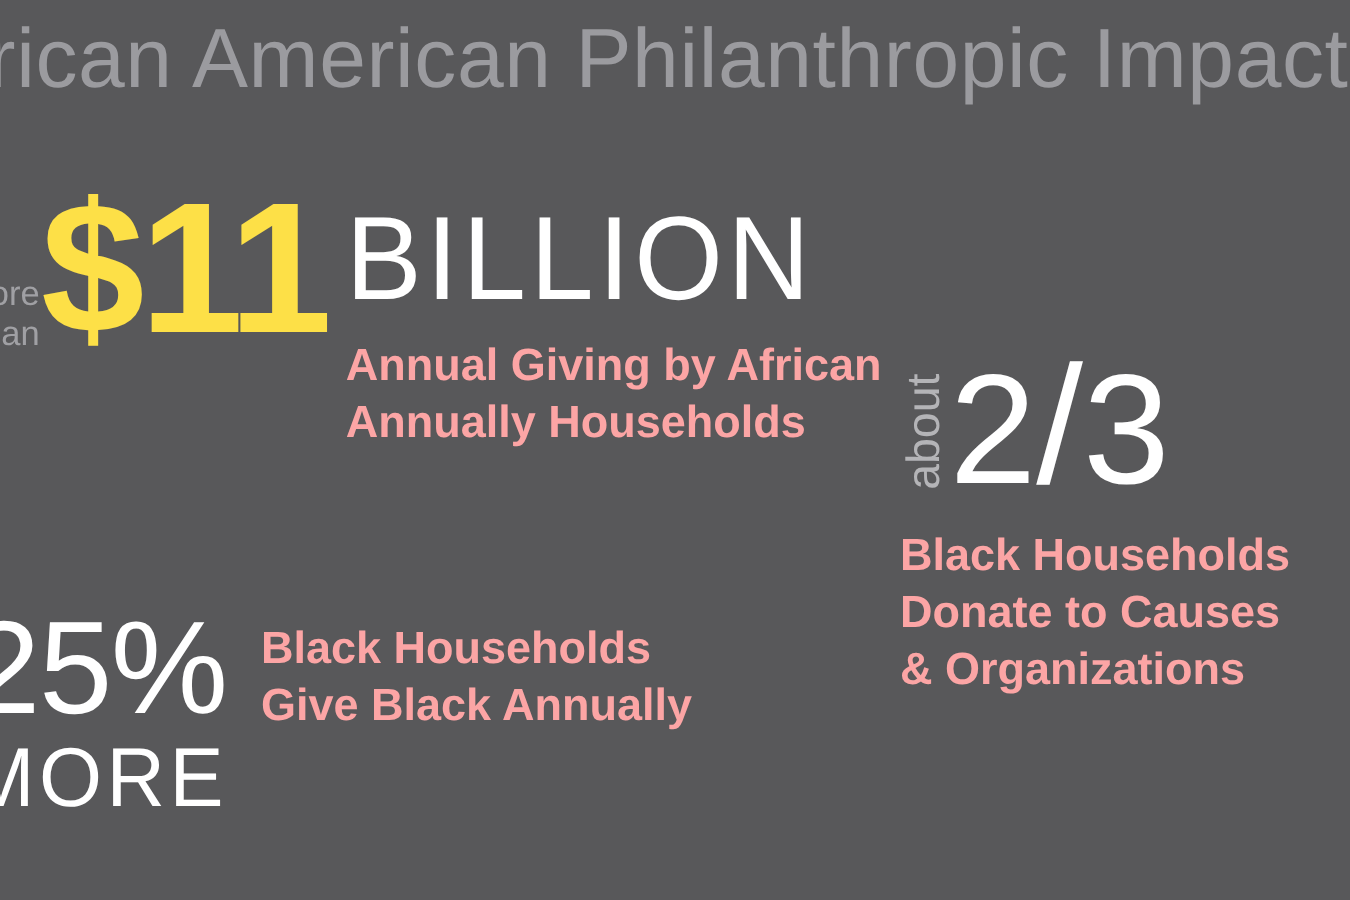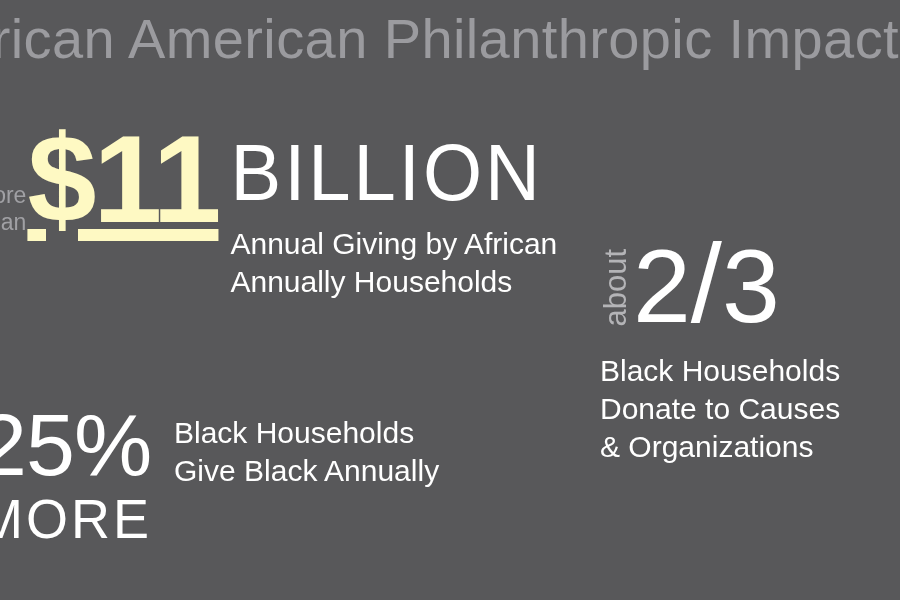--- a/index.html
+++ b/index.html
@@ -60,44 +60,43 @@
     font-weight: 300;
     color: #a0a0a4;
     line-height: 1.18;
     padding-top: 54px;
     padding-right: 1px;
     text-align: right;
   }
   .big-amount {
     font-size: 124px;
     font-weight: 700;
-    color: #fef9c3;
+    color: #fde047;
     line-height: 0.92;
     letter-spacing: -3px;
     margin-top: -6px;
-    text-decoration: underline;
   }
   .billion-right {
     padding-left: 12px;
     padding-top: 8px;
   }
   .word-billion {
     font-size: 76px;
     font-weight: 100;
     color: #ffffff;
     letter-spacing: 3px;
     line-height: 0.96;
     white-space: nowrap;
     transform: scaleY(1.04);
     transform-origin: left top;
   }
   .caption {
     font-size: 30px;
-    font-weight: 400;
-    color: #ffffff;
+    font-weight: 700;
+    color: #fca5a5;
     line-height: 1.26;
     white-space: nowrap;
   }
   #caption-billion {
     margin-top: 16px;
   }
 
   
   #block-twothirds {
     left: 600px;

